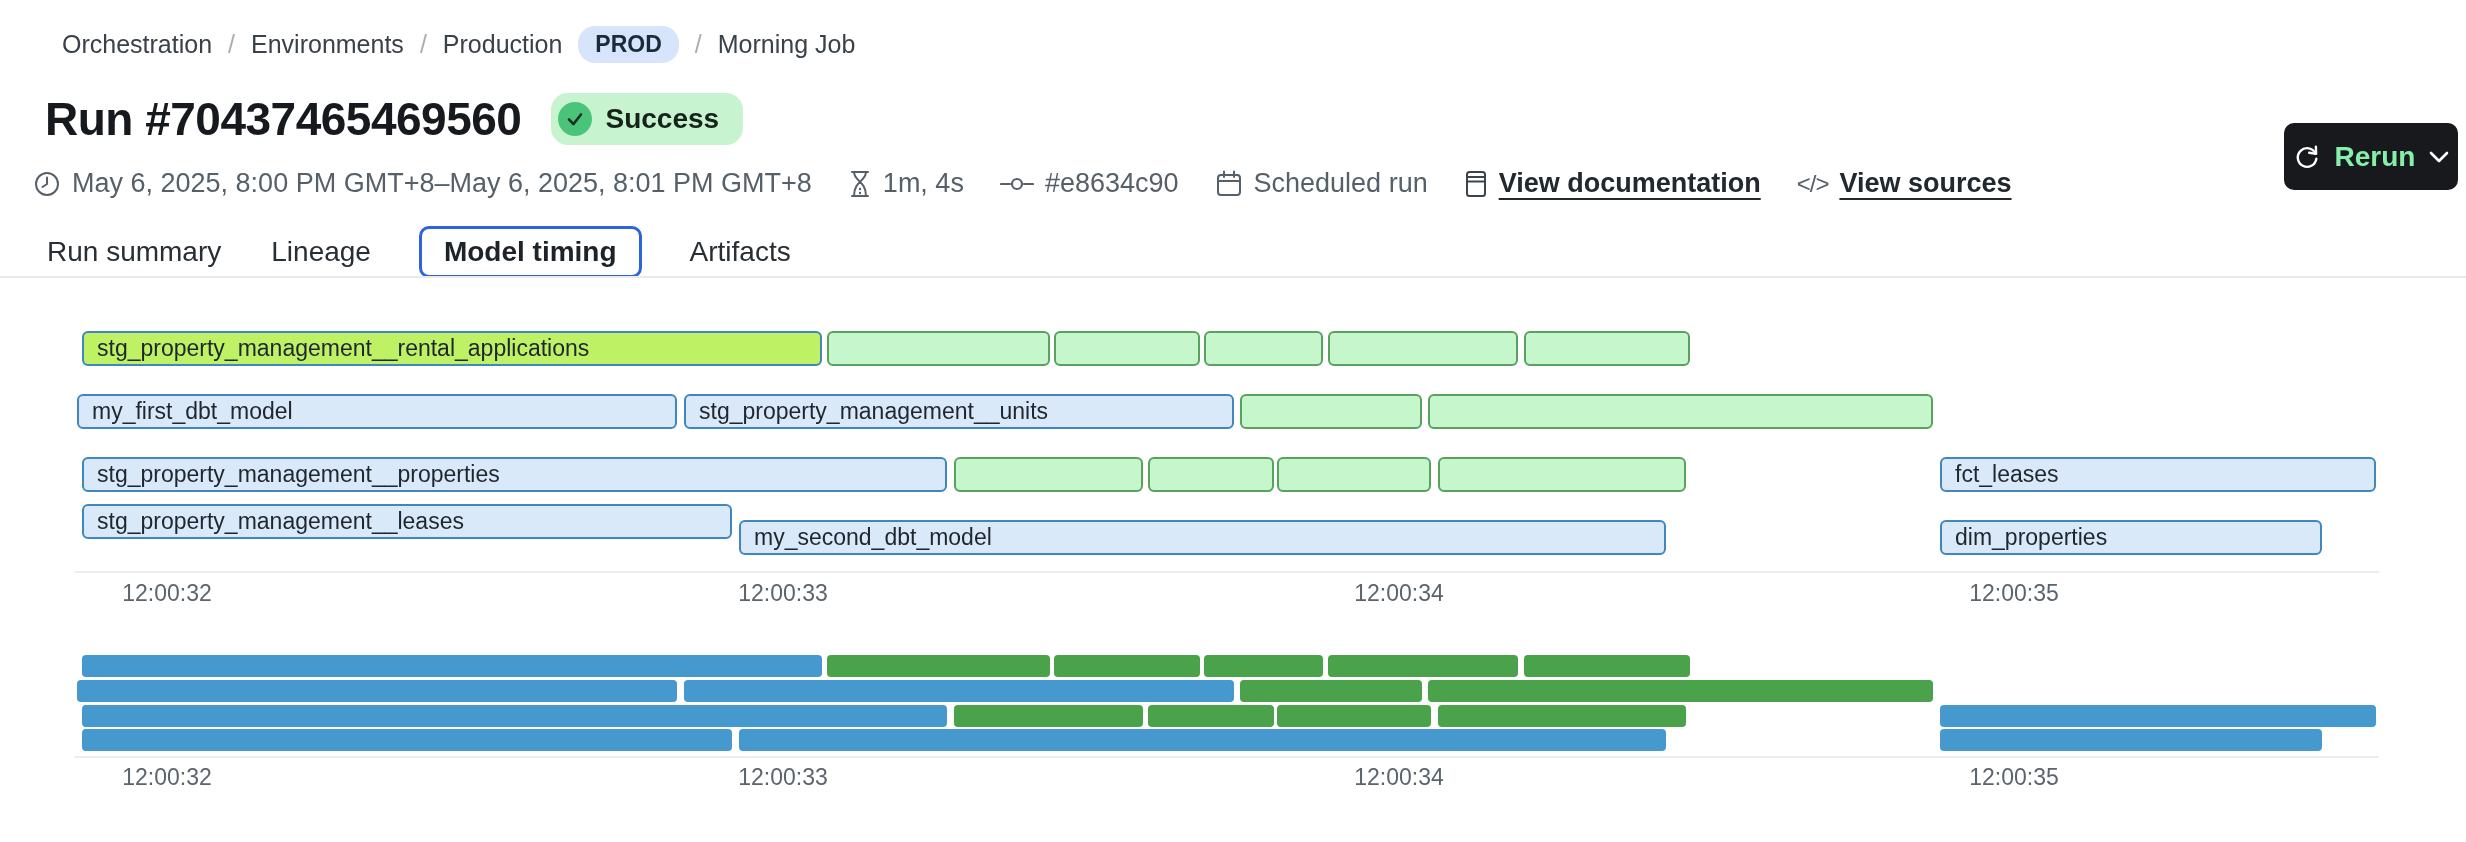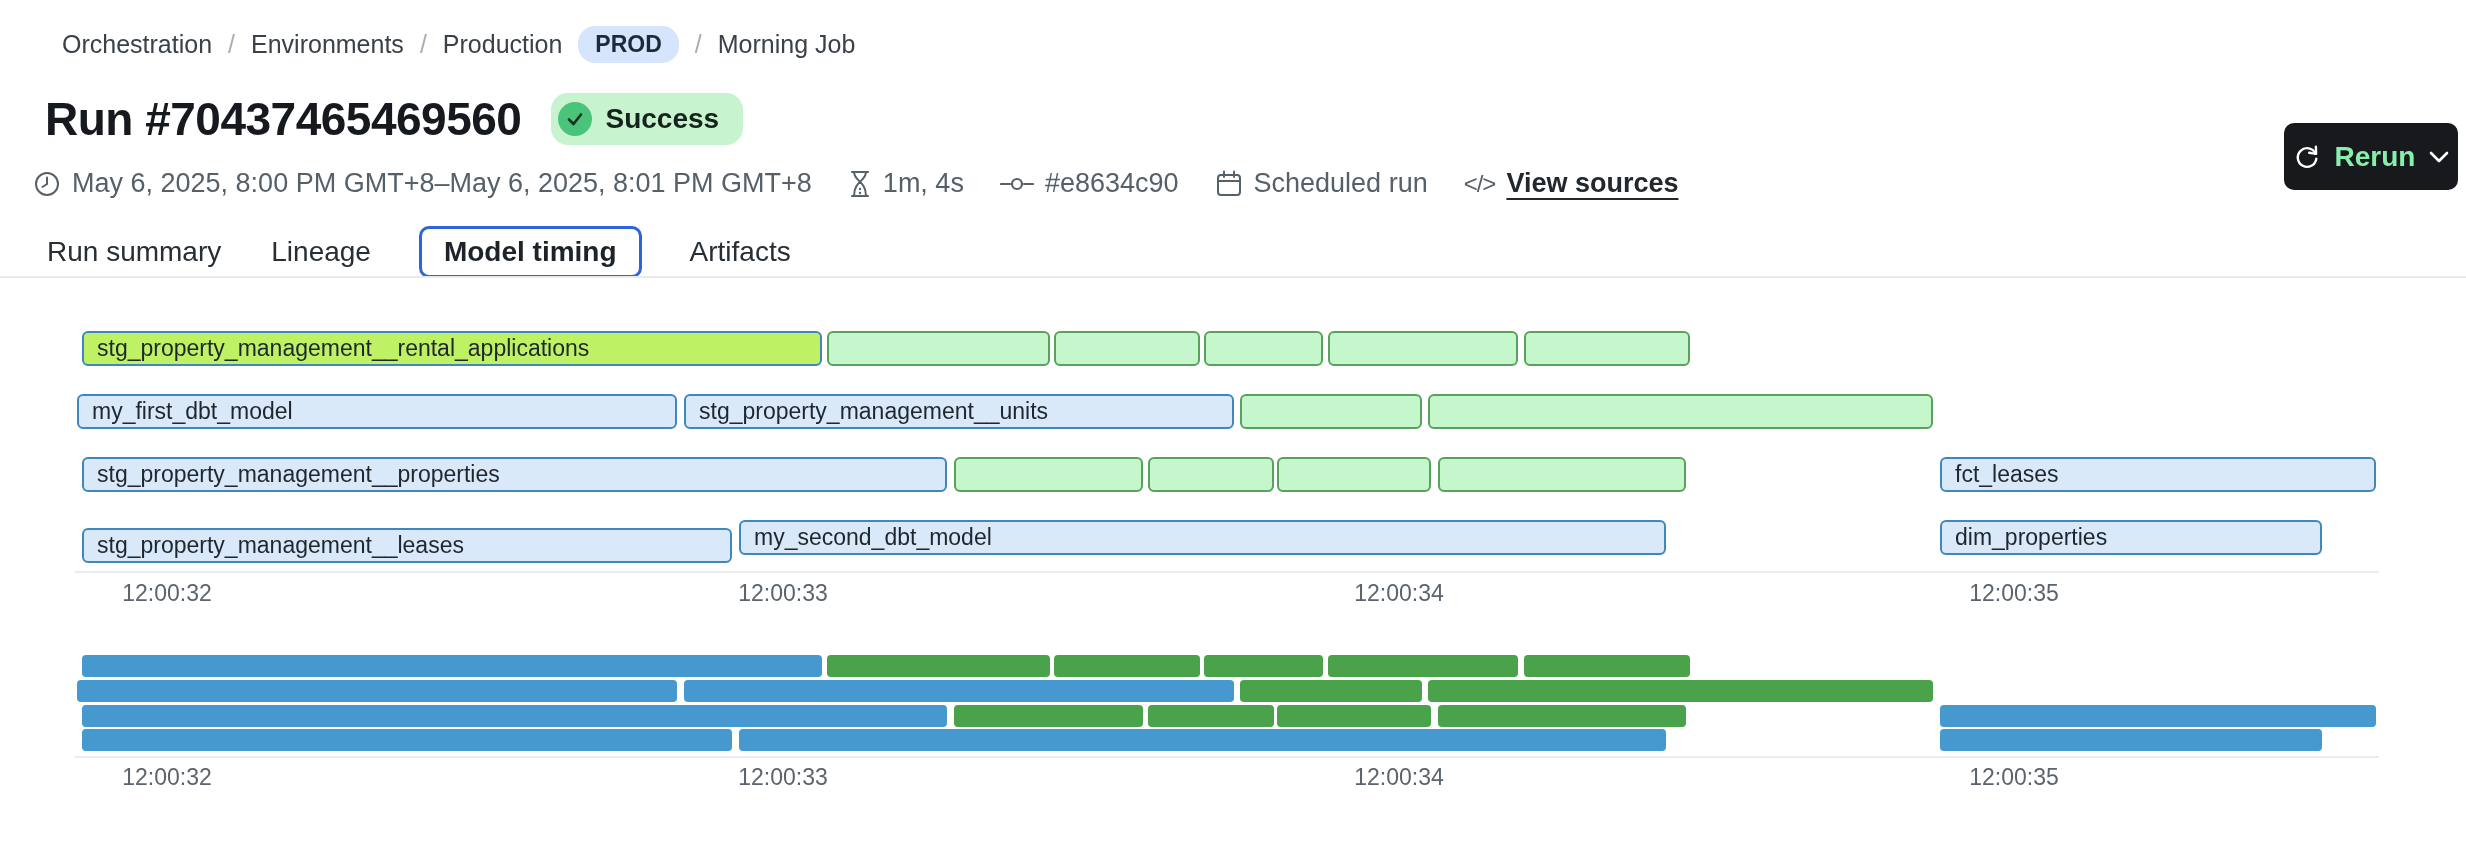--- a/index.html
+++ b/index.html
@@ -114,20 +114,28 @@
     <span class="meta-item">
       <svg width="28" height="30" viewBox="0 0 28 30">
           <rect x="3" y="6" width="22" height="20" rx="3" fill="none" stroke="#566069" stroke-width="2"></rect>
           <line x1="3" y1="12" x2="25" y2="12" stroke="#566069" stroke-width="2"></line>
           <line x1="9" y1="2.5" x2="9" y2="8" stroke="#566069" stroke-width="2" stroke-linecap="round"></line>
           <line x1="19" y1="2.5" x2="19" y2="8" stroke="#566069" stroke-width="2" stroke-linecap="round"></line>
         </svg>
       <span>Scheduled run</span>
     </span>
     <span class="meta-item">
+      <svg width="24" height="30" viewBox="0 0 24 30">
+          <rect x="3" y="3" width="18" height="24" rx="2.5" fill="none" stroke="#3c444b" stroke-width="2"></rect>
+          <line x1="3" y1="8" x2="21" y2="8" stroke="#3c444b" stroke-width="2"></line>
+          <line x1="3" y1="12.5" x2="21" y2="12.5" stroke="#3c444b" stroke-width="2"></line>
+        </svg>
+      <span class="meta-link">View documentation</span>
+    </span>
+    <span class="meta-item">
       <span class="code-glyph">&lt;/&gt;</span>
       <span class="meta-link">View sources</span>
     </span>
   </div>
 
   <div class="tabs-row">
     <span class="tab">Run summary</span>
     <span class="tab">Lineage</span>
     <span class="tab active">Model timing</span>
     <span class="tab">Artifacts</span>
@@ -155,21 +163,21 @@
       <div class="gbar" style="left: 82px; top: 457px; width: 865px; background: rgb(217, 233, 250); border-color: rgb(63, 135, 189);">
         <span class="lbl">stg_property_management__properties</span>
       </div>
       <div class="gbar" style="left: 954px; top: 457px; width: 189px; background: rgb(198, 246, 203); border-color: rgb(88, 162, 94);"></div>
       <div class="gbar" style="left: 1148px; top: 457px; width: 126px; background: rgb(198, 246, 203); border-color: rgb(88, 162, 94);"></div>
       <div class="gbar" style="left: 1277px; top: 457px; width: 154px; background: rgb(198, 246, 203); border-color: rgb(88, 162, 94);"></div>
       <div class="gbar" style="left: 1438px; top: 457px; width: 248px; background: rgb(198, 246, 203); border-color: rgb(88, 162, 94);"></div>
       <div class="gbar" style="left: 1940px; top: 457px; width: 436px; background: rgb(217, 233, 250); border-color: rgb(63, 135, 189);">
         <span class="lbl">fct_leases</span>
       </div>
-      <div class="gbar" style="left: 82px; top: 528px; width: 650px; background: rgb(217, 233, 250); border-color: rgb(63, 135, 189);">
+      <div class="gbar" style="left: 82px; top: 504px; width: 650px; background: rgb(217, 233, 250); border-color: rgb(63, 135, 189);">
         <span class="lbl">stg_property_management__leases</span>
       </div>
       <div class="gbar" style="left: 1940px; top: 520px; width: 382px; background: rgb(217, 233, 250); border-color: rgb(63, 135, 189);">
         <span class="lbl">dim_properties</span>
       </div>
       <div class="gbar" style="left: 739px; top: 520px; width: 927px; background: rgb(217, 233, 250); border-color: rgb(63, 135, 189);">
         <span class="lbl">my_second_dbt_model</span>
       </div>
       <span class="tick" style="left: 167px; top: 580px;">12:00:32</span>
       <span class="tick" style="left: 783px; top: 580px;">12:00:33</span>

